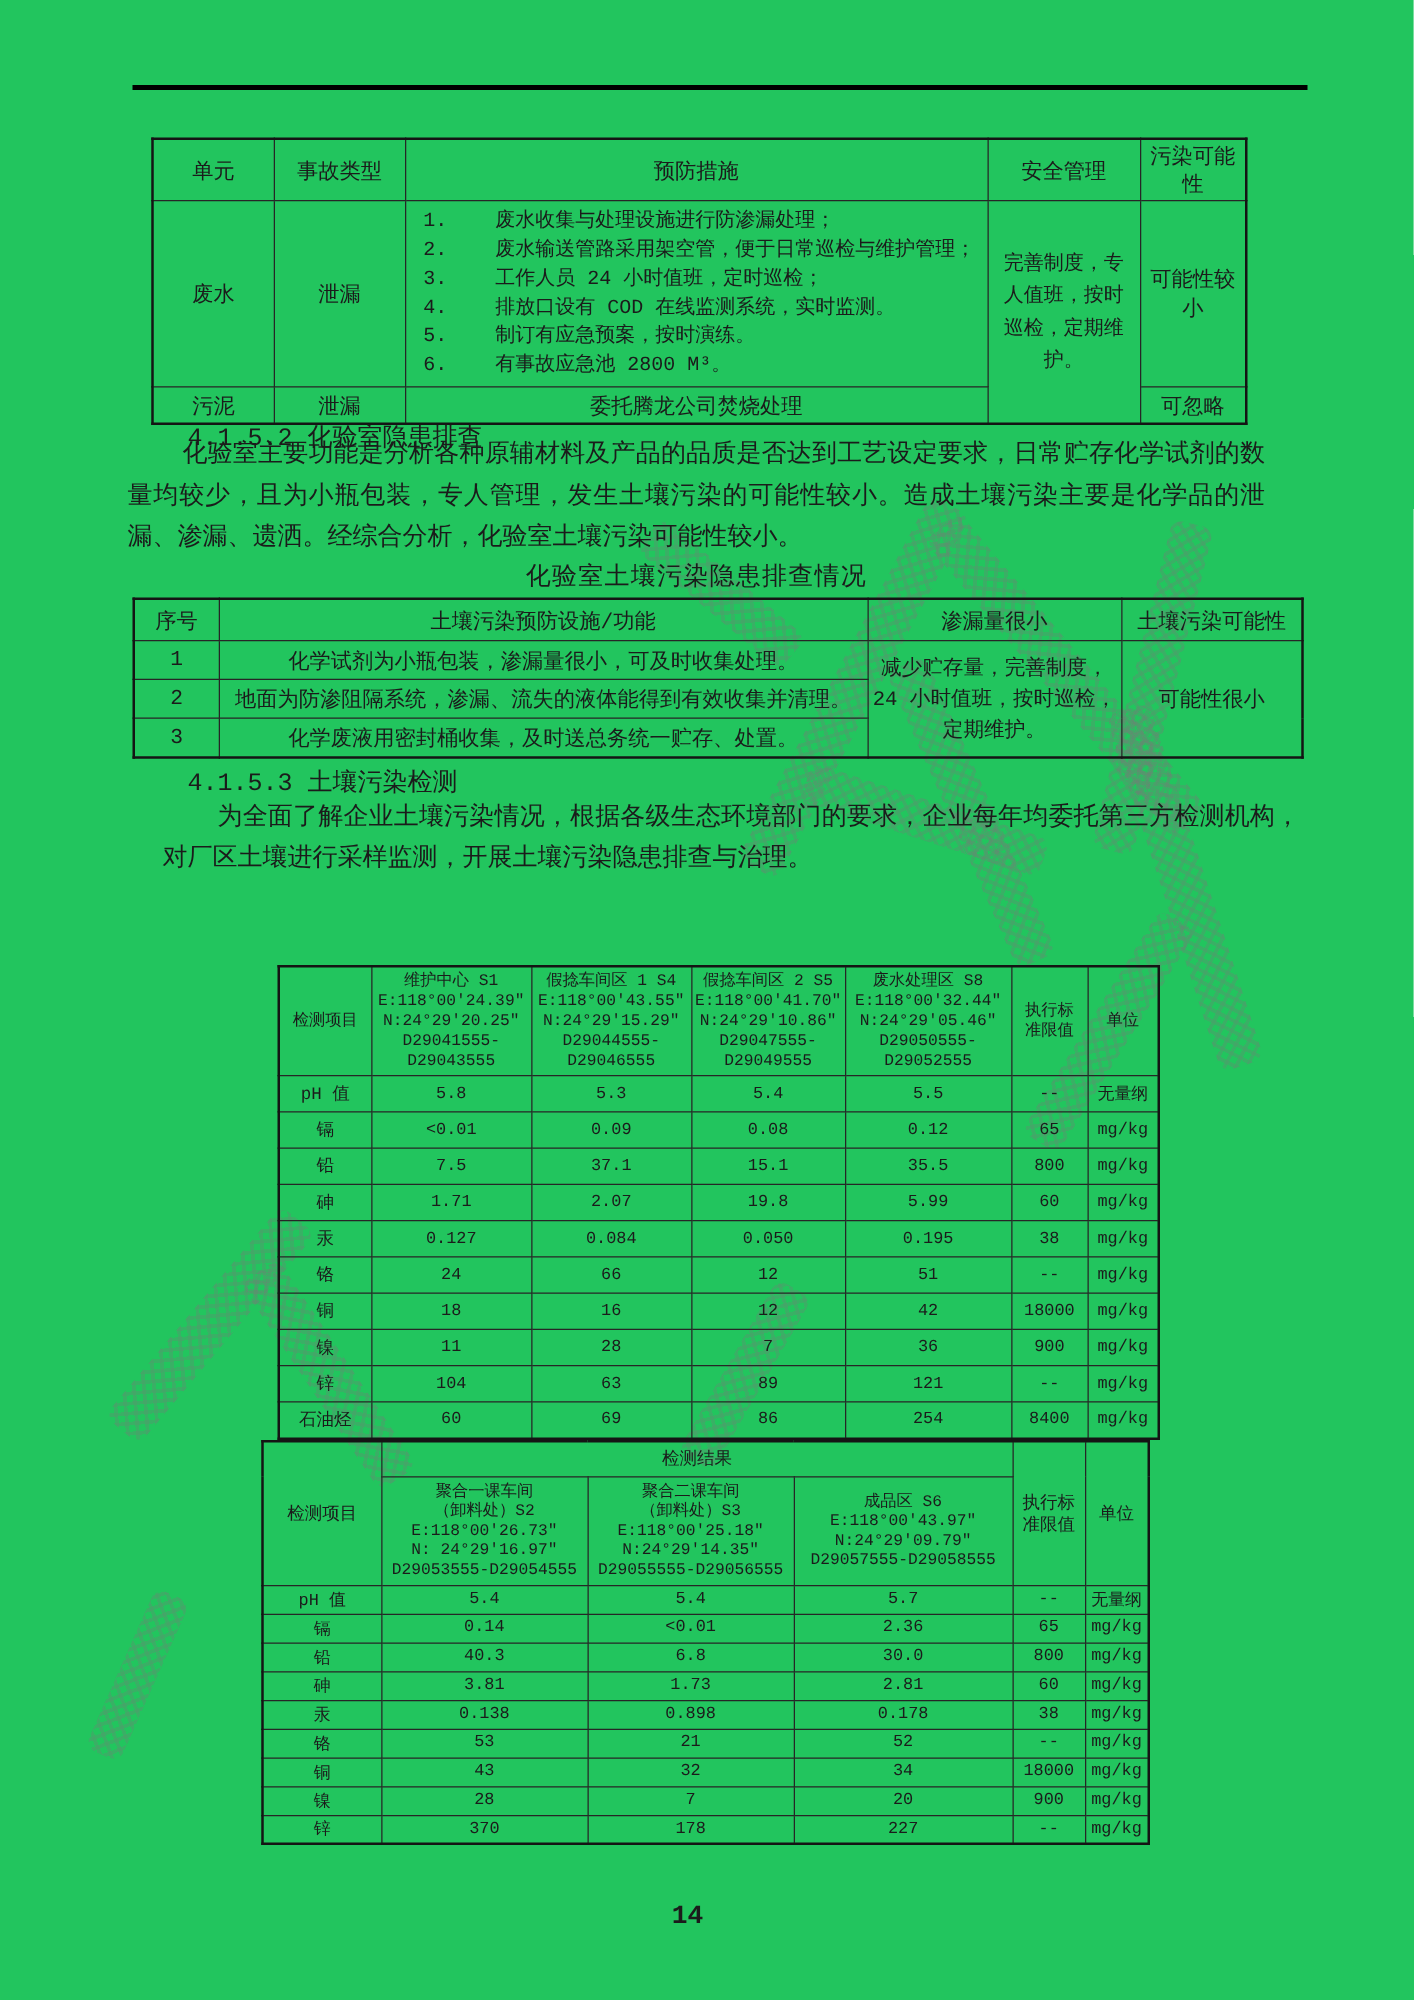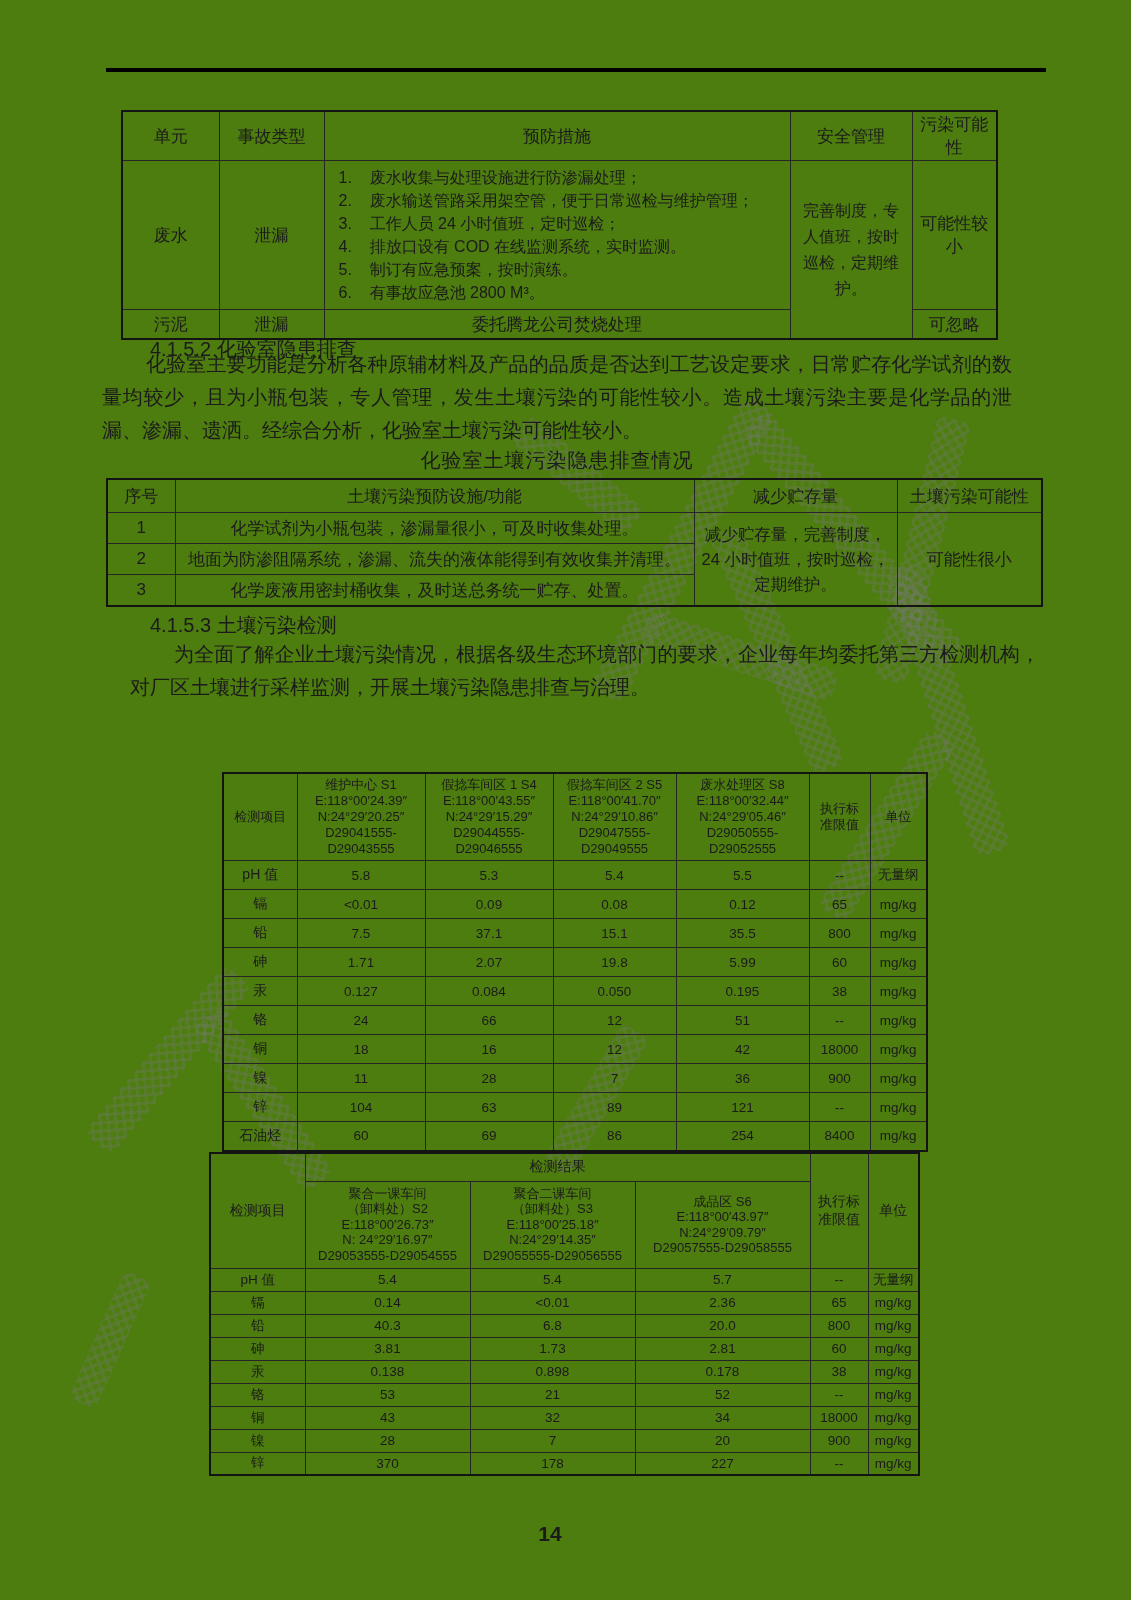--- a/index.html
+++ b/index.html
@@ -1,20 +1,20 @@
 <!DOCTYPE html>
 <html><head>
 <meta charset="utf-8">
 <style>
   html,body{margin:0;padding:0;background:#ffffff;}
   .page{
     position:relative;
     width:1131px;height:1600px;
-    background:#4d7c0f;
-    font-family:Liberation Sans, sans-serif;
+    background:#22c55e;
+    font-family:Liberation Mono, monospace;
     color:#1b1b1b;
     overflow:hidden;
   }
   .content{position:absolute;inset:0;z-index:1;}
 
   
   .wm{
     position:absolute;z-index:0;opacity:.5;border-radius:10px;
     background:
       repeating-linear-gradient(45deg, rgba(120,120,120,.55) 0 3px, transparent 3px 8px),
@@ -140,21 +140,21 @@
       <colgroup>
           <col style="width:68px">
           <col style="width:519px">
           <col style="width:203px">
           <col style="width:145px">
         </colgroup>
       <thead>
         <tr>
           <th>序号</th>
           <th>土壤污染预防设施/功能</th>
-          <th>减少贮存量</th>
+          <th>渗漏量很小</th>
           <th>土壤污染可能性</th>
         </tr>
       </thead>
       <tbody>
         <tr>
           <td>1</td>
           <td>化学试剂为小瓶包装，渗漏量很小，可及时收集处理。</td>
           <td class="mgmt" rowspan="3">减少贮存量，完善制度，24 小时值班，按时巡检，定期维护。</td>
           <td rowspan="3">可能性很小</td>
         </tr>
@@ -352,21 +352,21 @@
             <td>0.14</td>
             <td>&lt;0.01</td>
             <td>2.36</td>
             <td>65</td>
             <td>mg/kg</td>
           </tr>
           <tr>
             <td>铅</td>
             <td>40.3</td>
             <td>6.8</td>
-            <td>20.0</td>
+            <td>30.0</td>
             <td>800</td>
             <td>mg/kg</td>
           </tr>
           <tr>
             <td>砷</td>
             <td>3.81</td>
             <td>1.73</td>
             <td>2.81</td>
             <td>60</td>
             <td>mg/kg</td>

